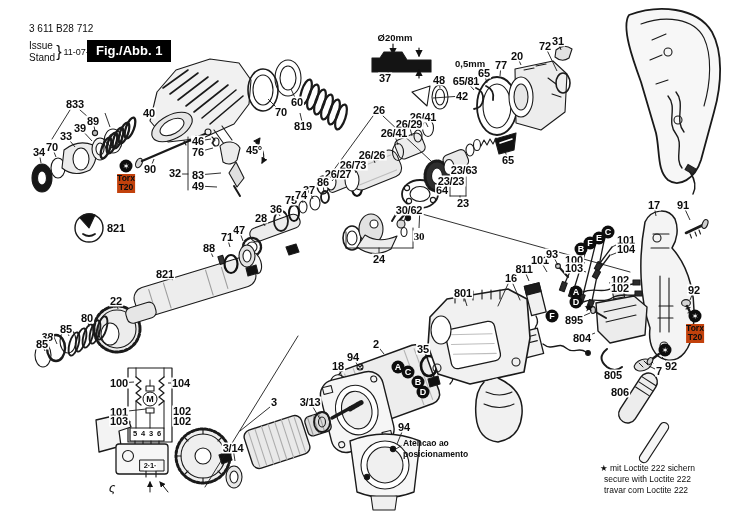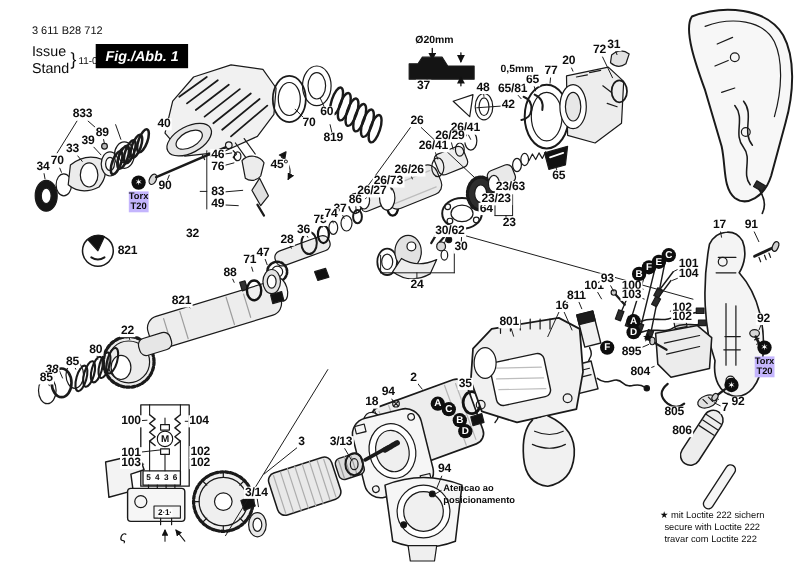--- a/index.html
+++ b/index.html
@@ -11,28 +11,28 @@
   .plabel.tiny{font-size:7.5px;padding:0;}
   .plabel.star{font-size:10px;background:transparent;}
   .plabel.squig{font-weight:normal;font-style:italic;font-size:13px;background:transparent;}
   .marker{position:absolute;width:13px;height:13px;transform:translate(-50%,-50%);border-radius:50%;
           background:#0d0d0d;color:#fff;font-size:9px;font-weight:bold;line-height:13px;text-align:center;}
   .marker.outline{background:#fff;color:#0d0d0d;border:1.3px solid #0d0d0d;box-sizing:border-box;
           width:15px;height:15px;line-height:12px;}
   .torx-icon{position:absolute;width:13px;height:13px;transform:translate(-50%,-50%);border-radius:50%;
           background:#0d0d0d;color:#fff;font-size:8px;line-height:13px;text-align:center;}
   .torx-text{position:absolute;transform:translate(-50%,0);font-size:8.5px;font-weight:bold;
-          line-height:1.1;text-align:center;background:#c4b5fd;}
+          line-height:1.1;text-align:center;background:#c2410c;}
   .hdr-num{position:absolute;left:29px;top:23px;font-size:10px;}
   .issue-row{position:absolute;left:29px;top:40px;display:flex;align-items:center;}
-  .iss{font-size:13px;line-height:1.15;}
+  .iss{font-size:10px;line-height:1.15;}
   .brace{font-size:16px;font-weight:normal;margin:0 2px 0 1px;}
   .date{font-size:9px;}
   .figbox{position:absolute;left:87px;top:40px;background:#000;color:#fff;font-weight:bold;
-          font-size:13px;padding:3px 9px 4px;font-style:italic;}
+          font-size:13px;padding:3px 9px 4px;}
   .dim{position:absolute;font-weight:bold;font-size:9.5px;background:#fff;white-space:nowrap;}
   .note{position:absolute;font-size:8.5px;line-height:1.3;white-space:nowrap;}
   .note.bold{font-weight:bold;}
   .loctite .ind{margin-left:4px;}
 </style>
 </head>
 <body>
 
 <div id="stage">
 
@@ -494,21 +494,21 @@
 
   <div id="labels">
       <div class="plabel" style="left: 75px; top: 104px;">833</div>
       <div class="plabel" style="left: 93px; top: 121px;">89</div>
       <div class="plabel" style="left: 105px; top: 113px; margin-left: 44px;">40</div>
       <div class="plabel" style="left: 80px; top: 128px;">39</div>
       <div class="plabel" style="left: 66px; top: 136px;">33</div>
       <div class="plabel" style="left: 52px; top: 147px;">70</div>
       <div class="plabel" style="left: 39px; top: 152px;">34</div>
       <div class="plabel" style="left: 150px; top: 169px;">90</div>
-      <div class="plabel" style="left: 175px; top: 173px; margin-top: 40px;">32</div>
+      <div class="plabel" style="left: 175px; top: 173px;">32</div>
       <div class="plabel" style="left: 198px; top: 141px;">46</div>
       <div class="plabel" style="left: 198px; top: 152px;">76</div>
       <div class="plabel" style="left: 198px; top: 175px;">83</div>
       <div class="plabel" style="left: 198px; top: 186px;">49</div>
       <div class="plabel" style="left: 254px; top: 150px;">45°</div>
       <div class="plabel" style="left: 281px; top: 112px;">70</div>
       <div class="plabel" style="left: 297px; top: 102px;">60</div>
       <div class="plabel" style="left: 303px; top: 126px;">819</div>
       <div class="plabel" style="left: 439px; top: 80px;">48</div>
       <div class="plabel" style="left: 466px; top: 81px;">65/81</div>
@@ -540,21 +540,21 @@
       <div class="plabel" style="left: 87px; top: 318px;">80</div>
       <div class="plabel" style="left: 66px; top: 329px;">85</div>
       <div class="plabel" style="left: 47px; top: 337px; font-style: italic;">38</div>
       <div class="plabel" style="left: 42px; top: 344px;">85</div>
       <div class="plabel" style="left: 442px; top: 190px;">64</div>
       <div class="plabel" style="left: 464px; top: 170px;">23/63</div>
       <div class="plabel" style="left: 451px; top: 181px;">23/23</div>
       <div class="plabel" style="left: 463px; top: 203px;">23</div>
       <div class="plabel" style="left: 508px; top: 160px;">65</div>
       <div class="plabel" style="left: 409px; top: 210px;">30/62</div>
-      <div class="plabel" style="left: 419px; top: 225px;">30</div>
+      <div class="plabel" style="left: 419px; top: 236px; font-family: Liberation Serif, serif;">30</div>
       <div class="plabel" style="left: 379px; top: 259px;">24</div>
       <div class="plabel" style="left: 376px; top: 344px;">2</div>
       <div class="plabel" style="left: 353px; top: 357px;">94</div>
       <div class="plabel" style="left: 338px; top: 366px;">18</div>
       <div class="plabel" style="left: 274px; top: 402px;">3</div>
       <div class="plabel" style="left: 310px; top: 402px;">3/13</div>
       <div class="plabel" style="left: 233px; top: 448px;">3/14</div>
       <div class="plabel" style="left: 404px; top: 427px;">94</div>
       <div class="plabel" style="left: 423px; top: 349px;">35</div>
       <div class="plabel" style="left: 463px; top: 293px;">801</div>

